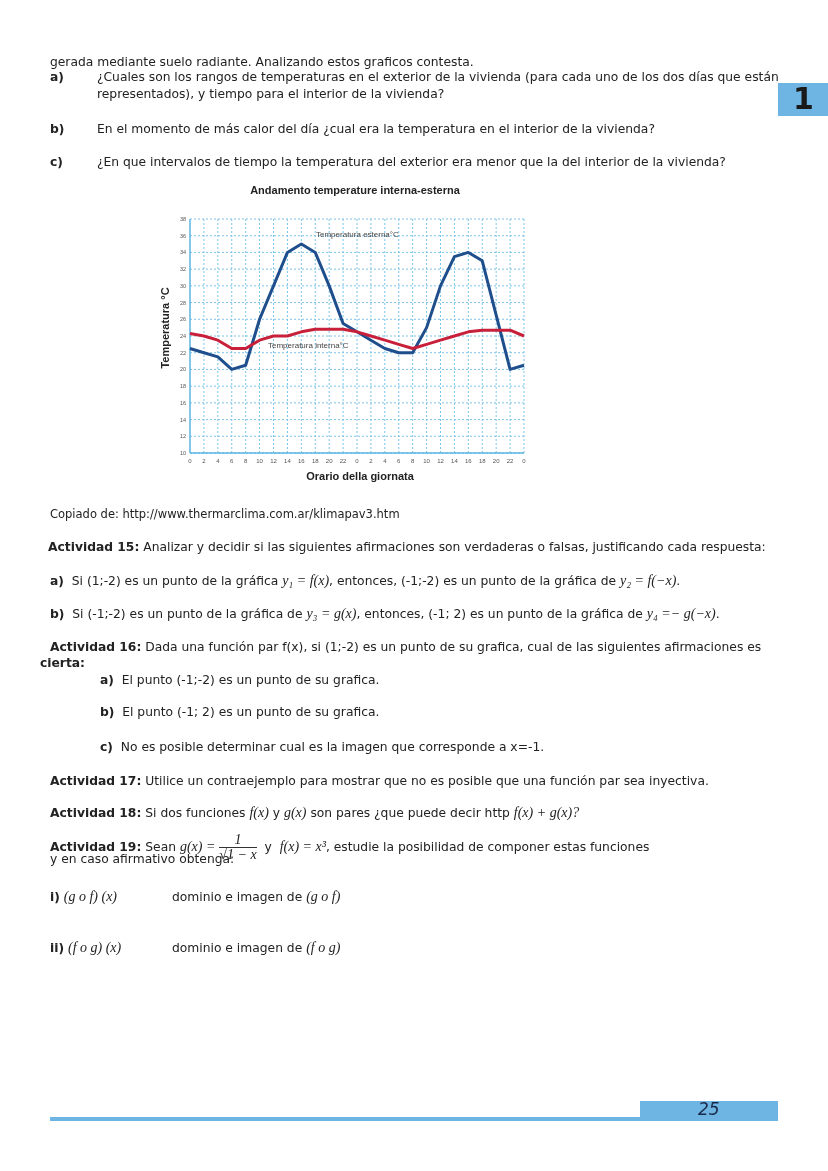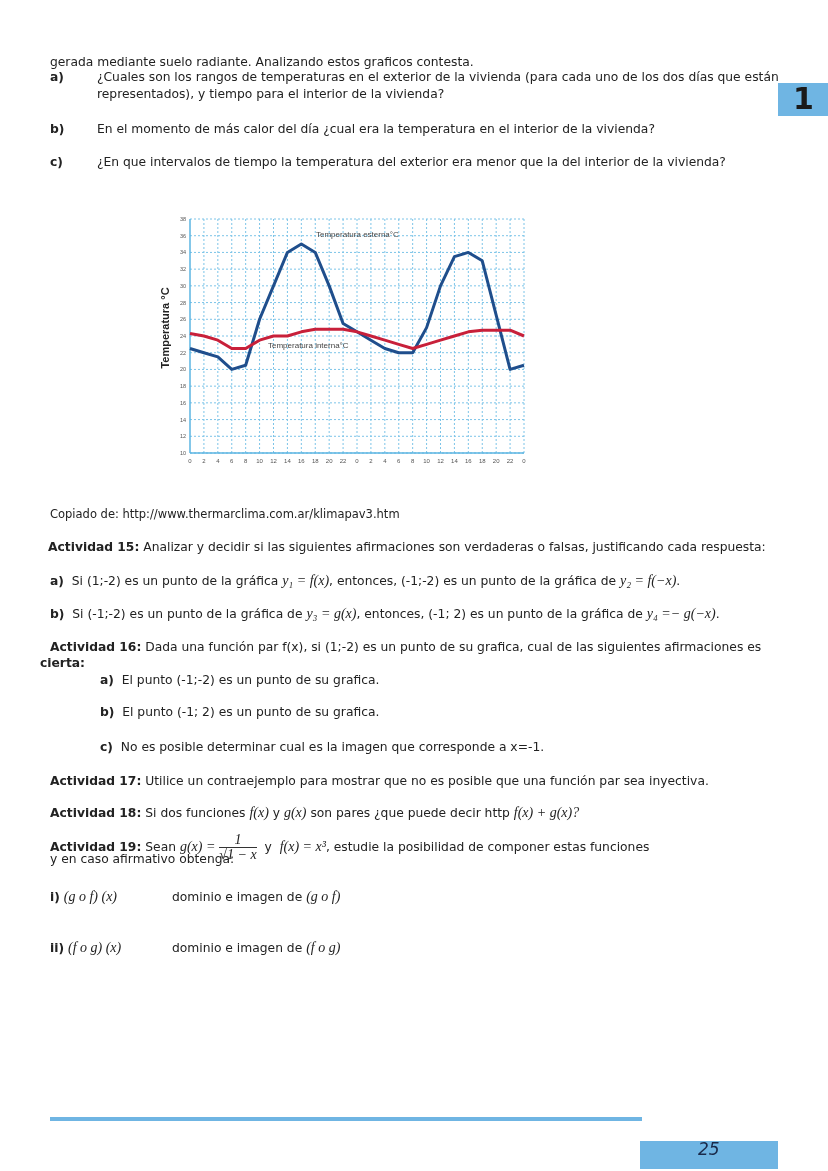--- a/index.html
+++ b/index.html
@@ -5,21 +5,21 @@
   html, body { margin:0; padding:0; background:#ffffff; }
   body { width:828px; height:1171px; position:relative; overflow:hidden;
          font-family:"DejaVu Sans", "Liberation Sans", sans-serif; color:#222; }
   .p { position:absolute; font-size:12.3px; line-height:15px; white-space:nowrap; }
   .b { font-weight:bold; }
   .lbl { position:absolute; font-weight:bold; font-size:12.3px; }
   .mathsm { font-family:"Liberation Serif", serif; font-style:italic; font-size:14px; }
   .chapter-tab { position:absolute; left:778px; top:83px; width:50px; height:33px; background:#6fb5e3; }
   .chapter-tab span { position:absolute; left:15px; top:-2px; font-size:30px; font-weight:bold; color:#1a1a1a; font-family:"DejaVu Sans", sans-serif; }
   .footer-line { position:absolute; left:50px; top:1117px; width:592px; height:4px; background:#6fb5e3; }
-  .footer-box { position:absolute; left:640px; top:1101px; width:138px; height:28px; background:#6fb5e3;margin-top:40px; }
+  .footer-box { position:absolute; left:640px; top:1101px; width:138px; height:20px; background:#6fb5e3; }
   .footer-box span { position:absolute; left:58px; top:-2px; font-size:17px; font-style:italic; color:#1a2a4a; font-family:"DejaVu Sans", sans-serif; }
   .frac { display:inline-block; vertical-align:middle; text-align:center; font-family:"Liberation Serif", serif; font-style:italic; font-size:14px; line-height:14px; }
   .frac .num { display:block; border-bottom:1px solid #333; padding:0 2px; }
   .frac .den { display:block; }
 </style>
 </head>
 <body>
 
 <div class="p" style="left:50px;top:55px;">gerada mediante suelo radiante. Analizando estos graficos contesta.</div>
 <div class="lbl" style="left:50px;top:70px;">a)</div>
@@ -28,20 +28,21 @@
 <div class="lbl" style="left:50px;top:122px;">b)</div>
 <div class="p" style="left:97px;top:122px;">En el momento de más calor del día ¿cual era la temperatura en el interior de la vivienda?</div>
 <div class="lbl" style="left:50px;top:155px;">c)</div>
 <div class="p" style="left:97px;top:155px;">¿En que intervalos de tiempo la temperatura del exterior era menor que la del interior de la vivienda?</div>
 
 <div class="chapter-tab">
     <span>1</span>
   </div>
 
 <div style="position:absolute;left:150px;top:182px;width:390px;height:305px;">
+  <div style="position:absolute;left:0;width:410px;top:2px;text-align:center;font:bold 11px 'Liberation Sans',sans-serif;">Andamento temperature interna-esterna</div>
   <div style="position:absolute;left:-30px;top:140px;transform:rotate(-90deg);font:bold 11px 'Liberation Sans',sans-serif;width:90px;text-align:center;">Temperatura °C</div>
   <svg id="chart-svg" width="390" height="285" style="position:absolute;left:0;top:20px;overflow:visible">
       <line x1="40" x2="374" y1="251" y2="251" stroke="#7cc4e8" stroke-width="1" stroke-dasharray="2,2"></line>
       <text x="36" y="253" font-size="5.5" text-anchor="end" fill="#555" font-family="Liberation Sans, sans-serif">10</text>
       <line x1="40" x2="374" y1="234.28571428571428" y2="234.28571428571428" stroke="#7cc4e8" stroke-width="1" stroke-dasharray="2,2"></line>
       <text x="36" y="236.28571428571428" font-size="5.5" text-anchor="end" fill="#555" font-family="Liberation Sans, sans-serif">12</text>
       <line x1="40" x2="374" y1="217.57142857142858" y2="217.57142857142858" stroke="#7cc4e8" stroke-width="1" stroke-dasharray="2,2"></line>
       <text x="36" y="219.57142857142858" font-size="5.5" text-anchor="end" fill="#555" font-family="Liberation Sans, sans-serif">14</text>
       <line x1="40" x2="374" y1="200.85714285714286" y2="200.85714285714286" stroke="#7cc4e8" stroke-width="1" stroke-dasharray="2,2"></line>
       <text x="36" y="202.85714285714286" font-size="5.5" text-anchor="end" fill="#555" font-family="Liberation Sans, sans-serif">16</text>
@@ -116,20 +117,21 @@
       <text x="360.08333333333337" y="261" font-size="6" text-anchor="middle" fill="#555" font-family="Liberation Sans, sans-serif">22</text>
       <line x1="374" x2="374" y1="17" y2="251" stroke="#7cc4e8" stroke-width="1" stroke-dasharray="2,2"></line>
       <text x="374" y="261" font-size="6" text-anchor="middle" fill="#555" font-family="Liberation Sans, sans-serif">0</text>
       <line x1="40" x2="40" y1="17" y2="251" stroke="#5bb4e2" stroke-width="1.5"></line>
       <line x1="40" x2="374" y1="251" y2="251" stroke="#5bb4e2" stroke-width="1.5"></line>
       <polyline points="40,146.53571428571428 53.916666666666664,150.71428571428572 67.83333333333333,154.89285714285717 81.75,167.42857142857144 95.66666666666666,163.25 109.58333333333334,117.2857142857143 123.5,83.85714285714286 137.41666666666669,50.428571428571445 151.33333333333331,42.071428571428555 165.25,50.428571428571445 179.16666666666669,83.85714285714286 193.08333333333331,121.4642857142857 207,129.82142857142856 220.91666666666666,138.17857142857144 234.83333333333334,146.53571428571428 248.75,150.71428571428572 262.66666666666663,150.71428571428572 276.58333333333337,125.64285714285715 290.5,83.85714285714286 304.41666666666663,54.60714285714286 318.33333333333337,50.428571428571445 332.25,58.785714285714306 346.16666666666663,113.10714285714286 360.08333333333337,167.42857142857144 374,163.25" fill="none" stroke="#1f4e8c" stroke-width="3" stroke-linejoin="round"></polyline>
       <polyline points="40,131.49285714285713 53.916666666666664,134 67.83333333333333,138.17857142857144 81.75,146.53571428571428 95.66666666666666,146.53571428571428 109.58333333333334,138.17857142857144 123.5,134 137.41666666666669,134 151.33333333333331,129.82142857142856 165.25,127.31428571428572 179.16666666666669,127.31428571428572 193.08333333333331,127.31428571428572 207,129.82142857142856 220.91666666666666,134 234.83333333333334,138.17857142857144 248.75,142.35714285714283 262.66666666666663,146.53571428571428 276.58333333333337,142.35714285714283 290.5,138.17857142857144 304.41666666666663,134 318.33333333333337,129.82142857142856 332.25,128.14999999999998 346.16666666666663,128.14999999999998 360.08333333333337,128.14999999999998 374,134" fill="none" stroke="#c8203a" stroke-width="3" stroke-linejoin="round"></polyline>
       <text x="166" y="35.3857142857143" font-size="8" fill="#444" font-family="Liberation Sans, sans-serif">Temperatura esterna°C</text>
       <text x="118" y="145.7" font-size="8" fill="#444" font-family="Liberation Sans, sans-serif">Temperatura interna°C</text>
     </svg>
+  <div style="position:absolute;left:40px;width:340px;top:288px;text-align:center;font:bold 11px 'Liberation Sans',sans-serif;">Orario della giornata</div>
 </div>
 
 <div class="p" style="left:50px;top:507px;font-size:11.5px;">Copiado de: http://www.thermarclima.com.ar/klimapav3.htm</div>
 
 <div class="p" style="left:40px;top:540px;margin-left:8px;"><span class="b">Actividad 15:</span> <span>Analizar y decidir si las siguientes afirmaciones son verdaderas o falsas, justificando cada respuesta:</span></div>
 <div class="p" style="left:50px;top:573px;">
   <span class="b">a)</span>&nbsp; <span>Si (1;-2) es un punto de la gráfica</span> <span class="mathsm">y₁ = f(x)</span><span>, entonces, (-1;-2) es un punto de la gráfica de</span> <span class="mathsm">y₂ = f(−x)</span><span>.</span>
 </div>
 <div class="p" style="left:50px;top:606px;">
   <span class="b">b)</span>&nbsp; <span>Si (-1;-2) es un punto de la gráfica de</span> <span class="mathsm">y₃ = g(x)</span><span>, entonces, (-1; 2) es un punto de la gráfica de</span> <span class="mathsm">y₄ =− g(−x)</span><span>.</span>

